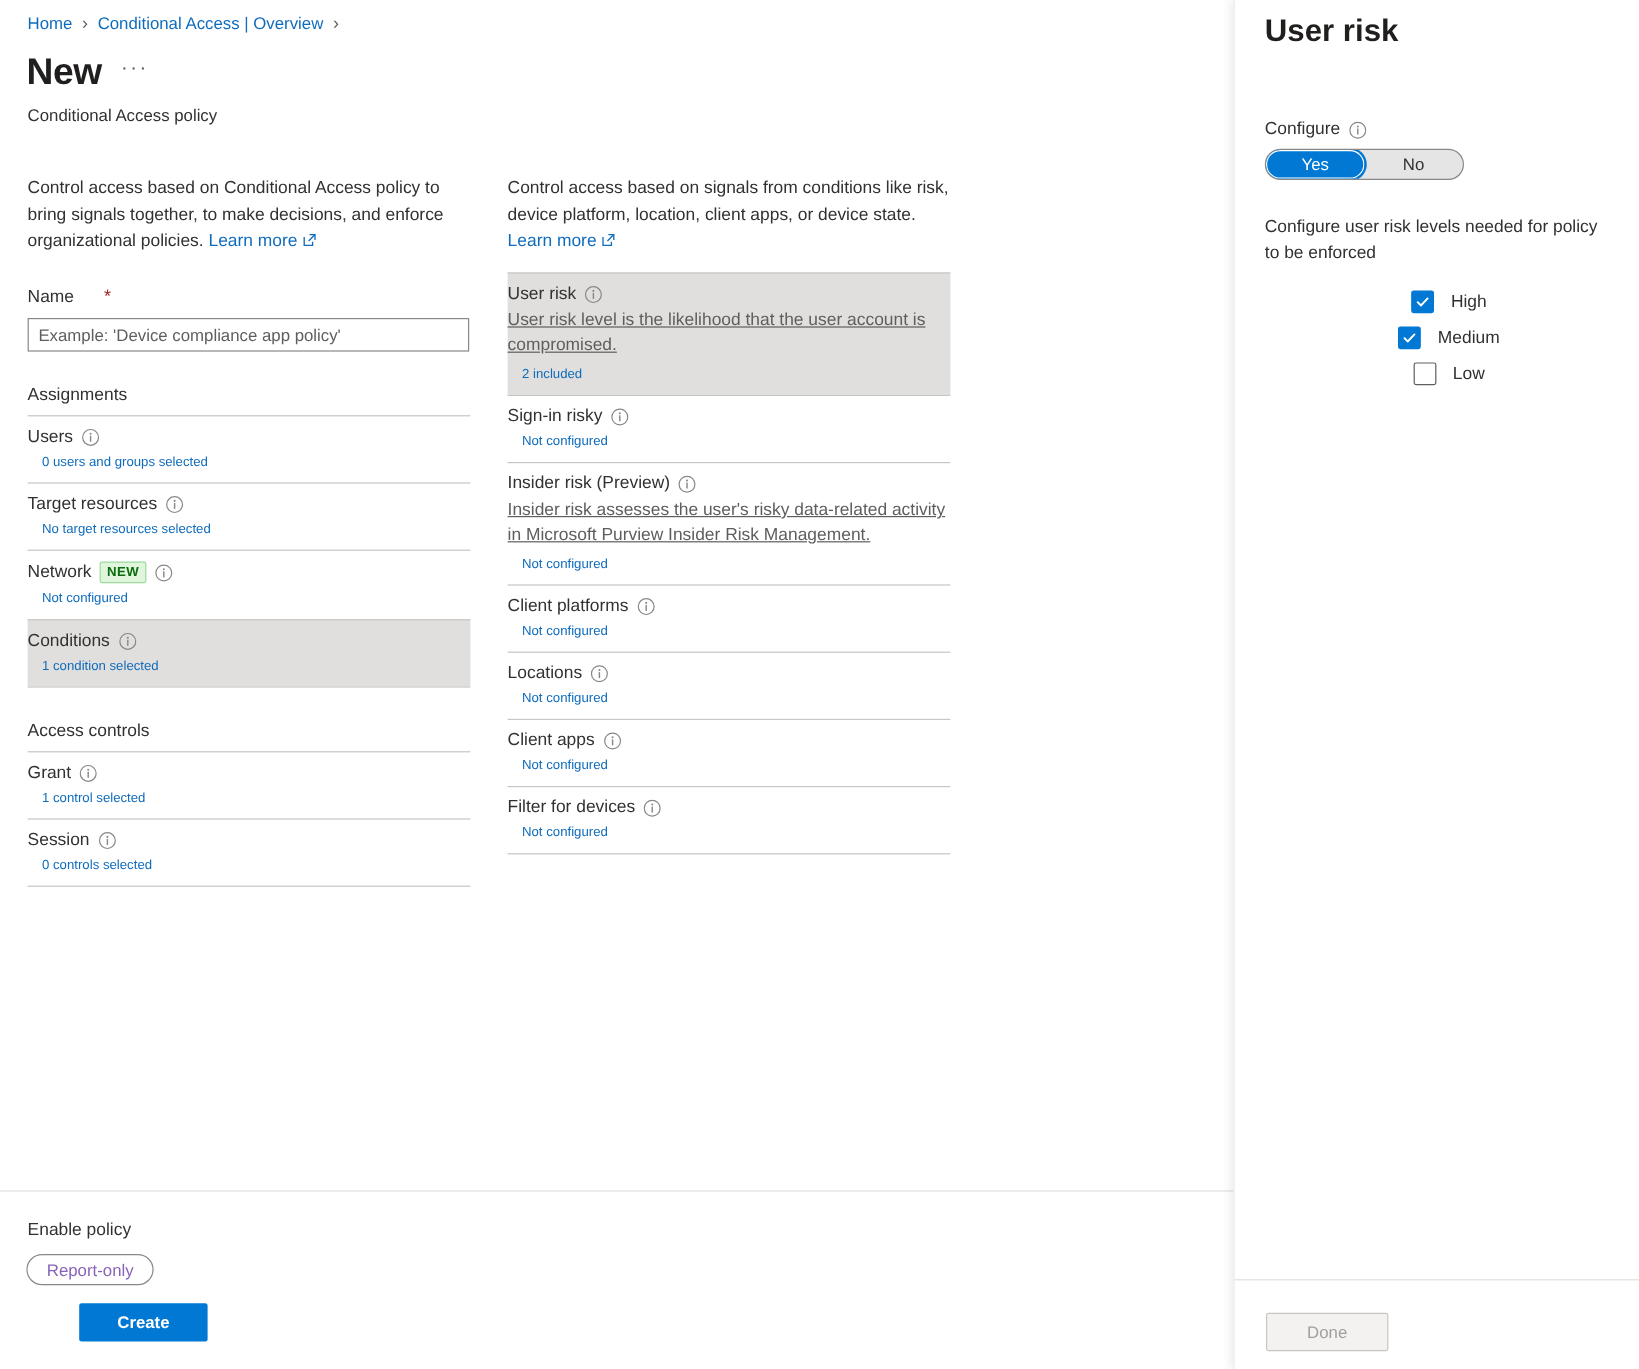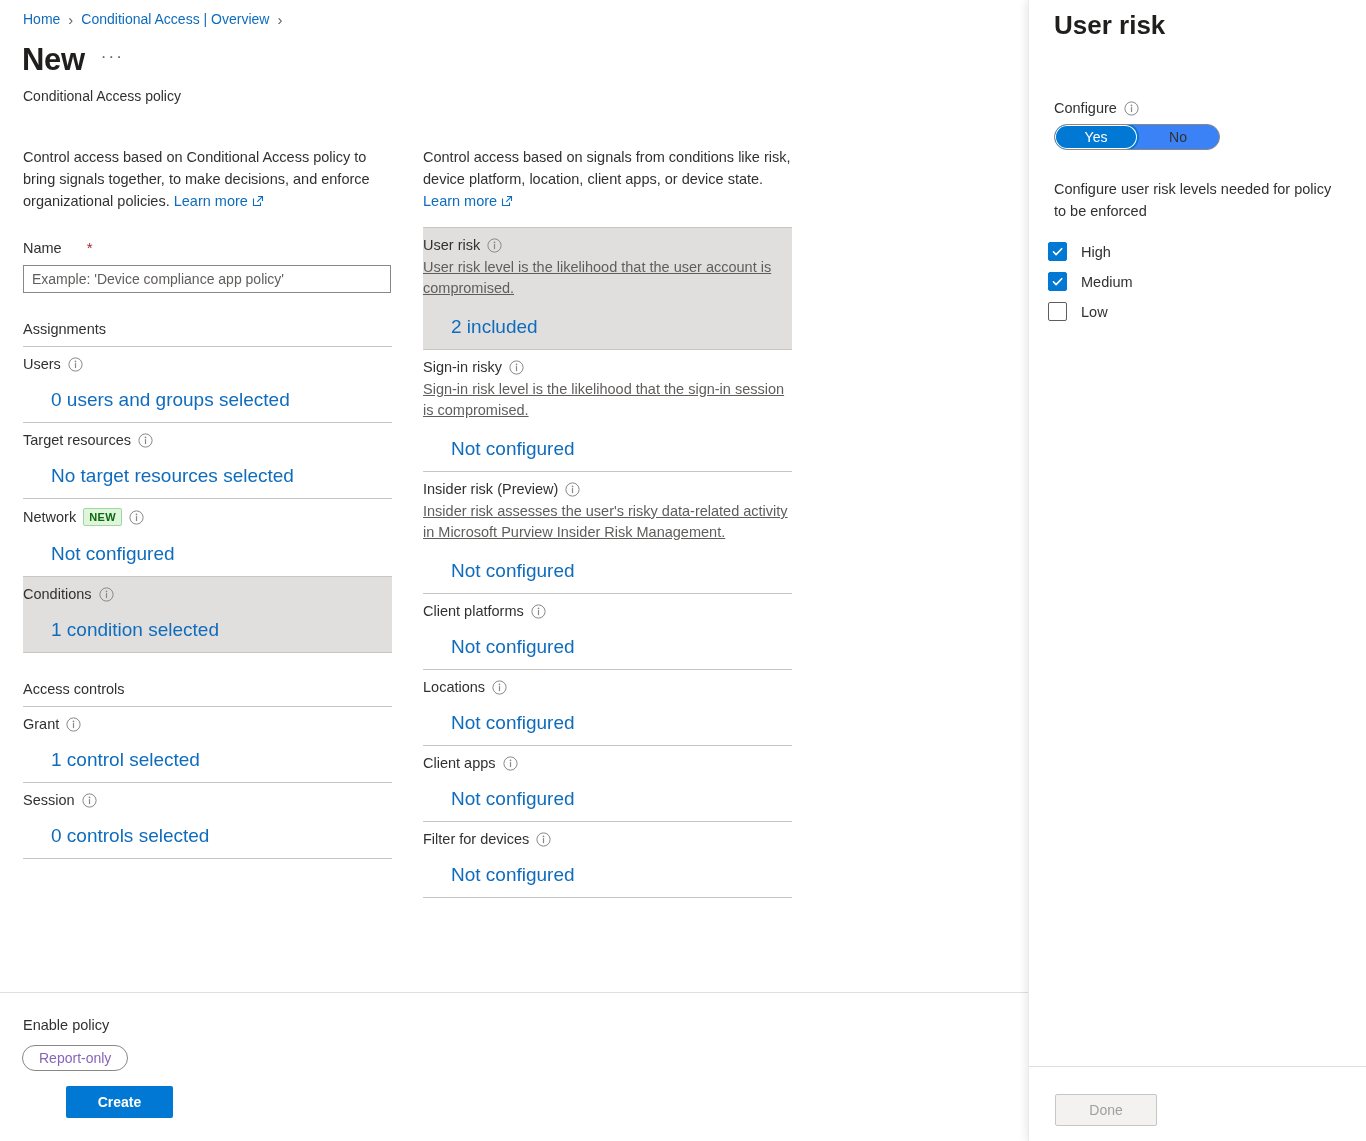--- a/index.html
+++ b/index.html
@@ -46,21 +46,21 @@
     font-family: "Liberation Sans", sans-serif; font-size: 14px;
     padding: 0 8px; color: #323130; outline: none;
   }
   .text-input::placeholder { color: #605e5c; }
 
   .section-head { margin-top: 28px; font-size: 14.5px; color: #323130; padding-bottom: 9px; }
 
   .row { border-top: 1px solid #c8c6c4; padding: 9px 0 11px 0; }
   .row.sel { background: #e1dfdd; border-top-color: #c8c6c4; padding-left: 0; }
   .row-top { display: flex; align-items: center; gap: 7px; font-size: 14.5px; color: #323130; }
-  .row-val { margin-top: 17px; padding-left: 28px; font-size: 19px; color: #0f6cbd; cursor: pointer; }
+  .row-val { margin-top: 7px; padding-left: 12px; font-size: 11px; color: #0f6cbd; cursor: pointer; }
   .row-desc { margin-top: 4px; font-size: 14.5px; line-height: 21px; color: #605e5c; text-decoration: underline; }
   .row-end { border-top: 1px solid #c8c6c4; }
 
   .badge-new {
     display: inline-block; font-size: 11px; font-weight: 700; letter-spacing: .4px;
     color: #0b6a0b; background: #dff6dd; border: 1px solid #9fd89f;
     border-radius: 2px; padding: 1px 5px; line-height: 14px;
   }
 
   
@@ -90,33 +90,33 @@
     position: absolute; left: 1028px; top: 0; width: 338px; height: 1141px;
     background: #fff; border-left: 1px solid #edebe9;
     box-shadow: -2px 0 8px rgba(0,0,0,.09);
   }
   .panel-title { position: absolute; left: 25px; top: 10px; font-size: 26px; font-weight: 600; color: #201f1e; }
   .panel-body { position: absolute; left: 0; top: 100px; width: 338px; height: 966px; }
   .cfg-label { margin-left: 25px; font-size: 14.5px; color: #323130; display: flex; align-items: center; gap: 7px; }
 
   .yn-toggle {
     margin: 8px 0 0 25px; width: 166px; height: 26px;
-    border: 1px solid #8a8886; border-radius: 13px; background: #3b82f6;
+    border: 1px solid #8a8886; border-radius: 13px; background: #e5e5e5;
     display: flex; align-items: center; overflow: hidden;
   }
   .yn-seg { flex: 1; text-align: center; font-size: 14px; color: #323130; height: 24px; line-height: 24px; cursor: pointer; }
   .yn-seg.active {
     background: #0078d4; color: #fff; border-radius: 13px;
     box-shadow: 0 0 0 1px #fff inset, 0 0 0 2px #0078d4;
   }
 
   .cfg-desc { margin: 28px 25px 0 25px; font-size: 14.5px; line-height: 22px; color: #323130; }
 
   .cb-list { margin-top: 20px; }
-  .cb-row { display: flex; align-items: center; gap: 14px; margin: 0 0 11px 19px; cursor: pointer; }
+  .cb-row { display: flex; align-items: center; gap: 14px; margin: 0 0 11px 19px; cursor: pointer; justify-content: center; }
   .cb {
     width: 19px; height: 19px; flex: 0 0 19px; border-radius: 2px;
     border: 1px solid #605e5c; background: #fff;
     display: flex; align-items: center; justify-content: center;
   }
   .cb.on { background: #0078d4; border-color: #0078d4; }
   .cb-label { font-size: 14.5px; color: #323130; }
 
   .panel-footer {
     position: absolute; left: 0; top: 1066px; width: 392px; height: 75px;
@@ -278,21 +278,20 @@
 
           <div class="row">
             <div class="row-top">
               <span>Sign-in risky</span>
               <span class="info-ic"><svg width="15" height="15" viewBox="0 0 15 15">
                     <circle cx="7.5" cy="7.5" r="6.6" fill="none" stroke="#8a8886"></circle>
                     <circle cx="7.5" cy="4.4" r="0.85" fill="#8a8886"></circle>
                     <rect x="6.9" y="6.1" width="1.2" height="5" fill="#8a8886"></rect>
                   </svg></span>
             </div>
-            <div class="row-desc">Sign-in risk level is the likelihood that the sign-in session is compromised.</div>
             <div class="row-val">Not configured</div>
           </div>
 
           <div class="row">
             <div class="row-top">
               <span>Insider risk (Preview)</span>
               <span class="info-ic"><svg width="15" height="15" viewBox="0 0 15 15">
                     <circle cx="7.5" cy="7.5" r="6.6" fill="none" stroke="#8a8886"></circle>
                     <circle cx="7.5" cy="4.4" r="0.85" fill="#8a8886"></circle>
                     <rect x="6.9" y="6.1" width="1.2" height="5" fill="#8a8886"></rect>

